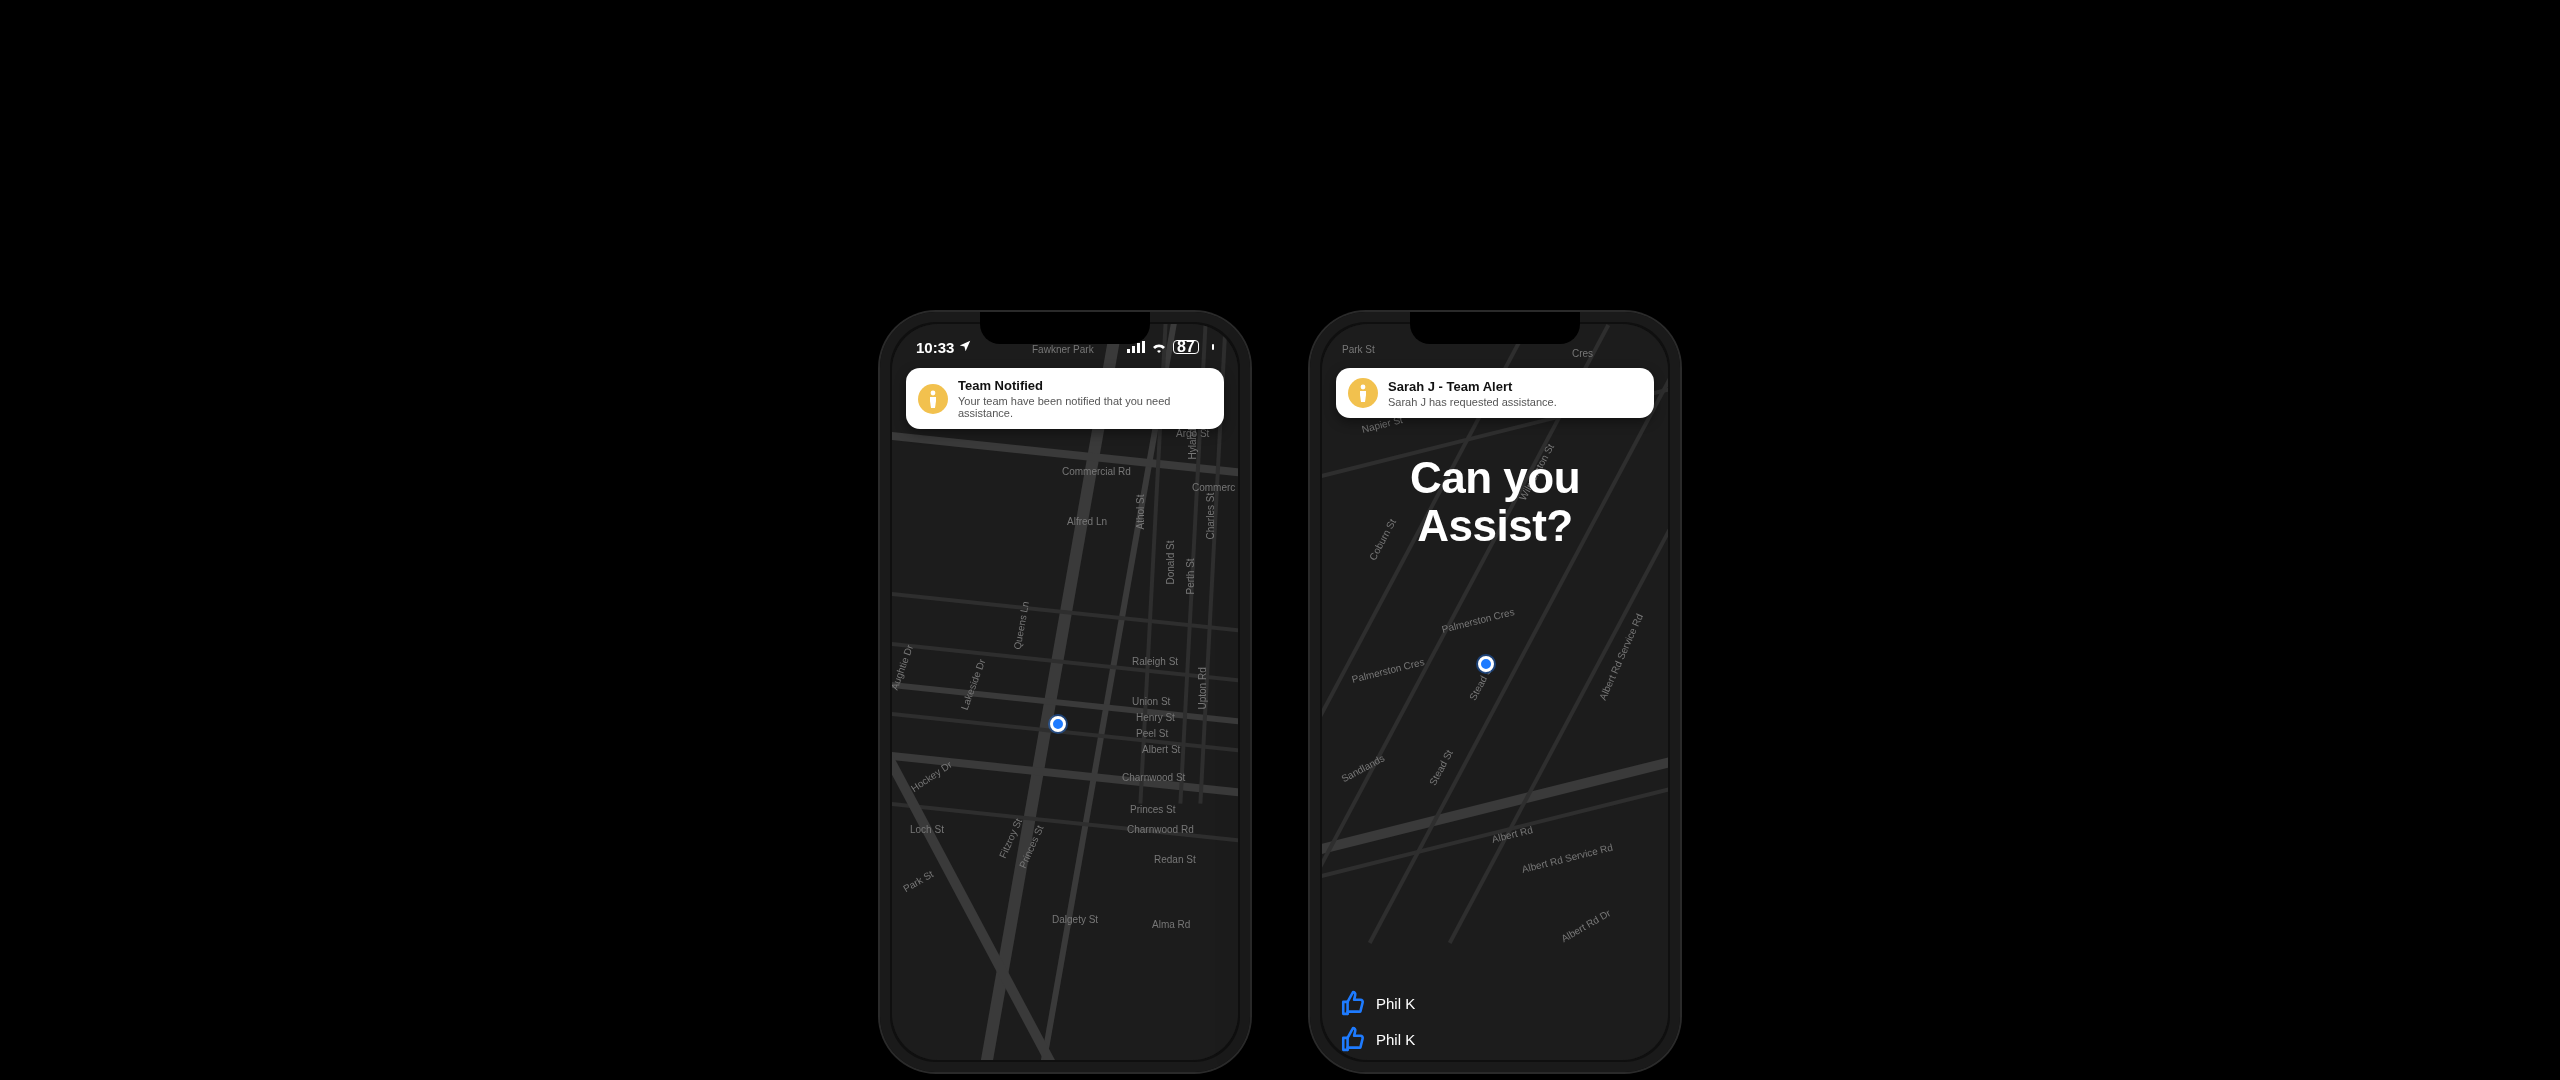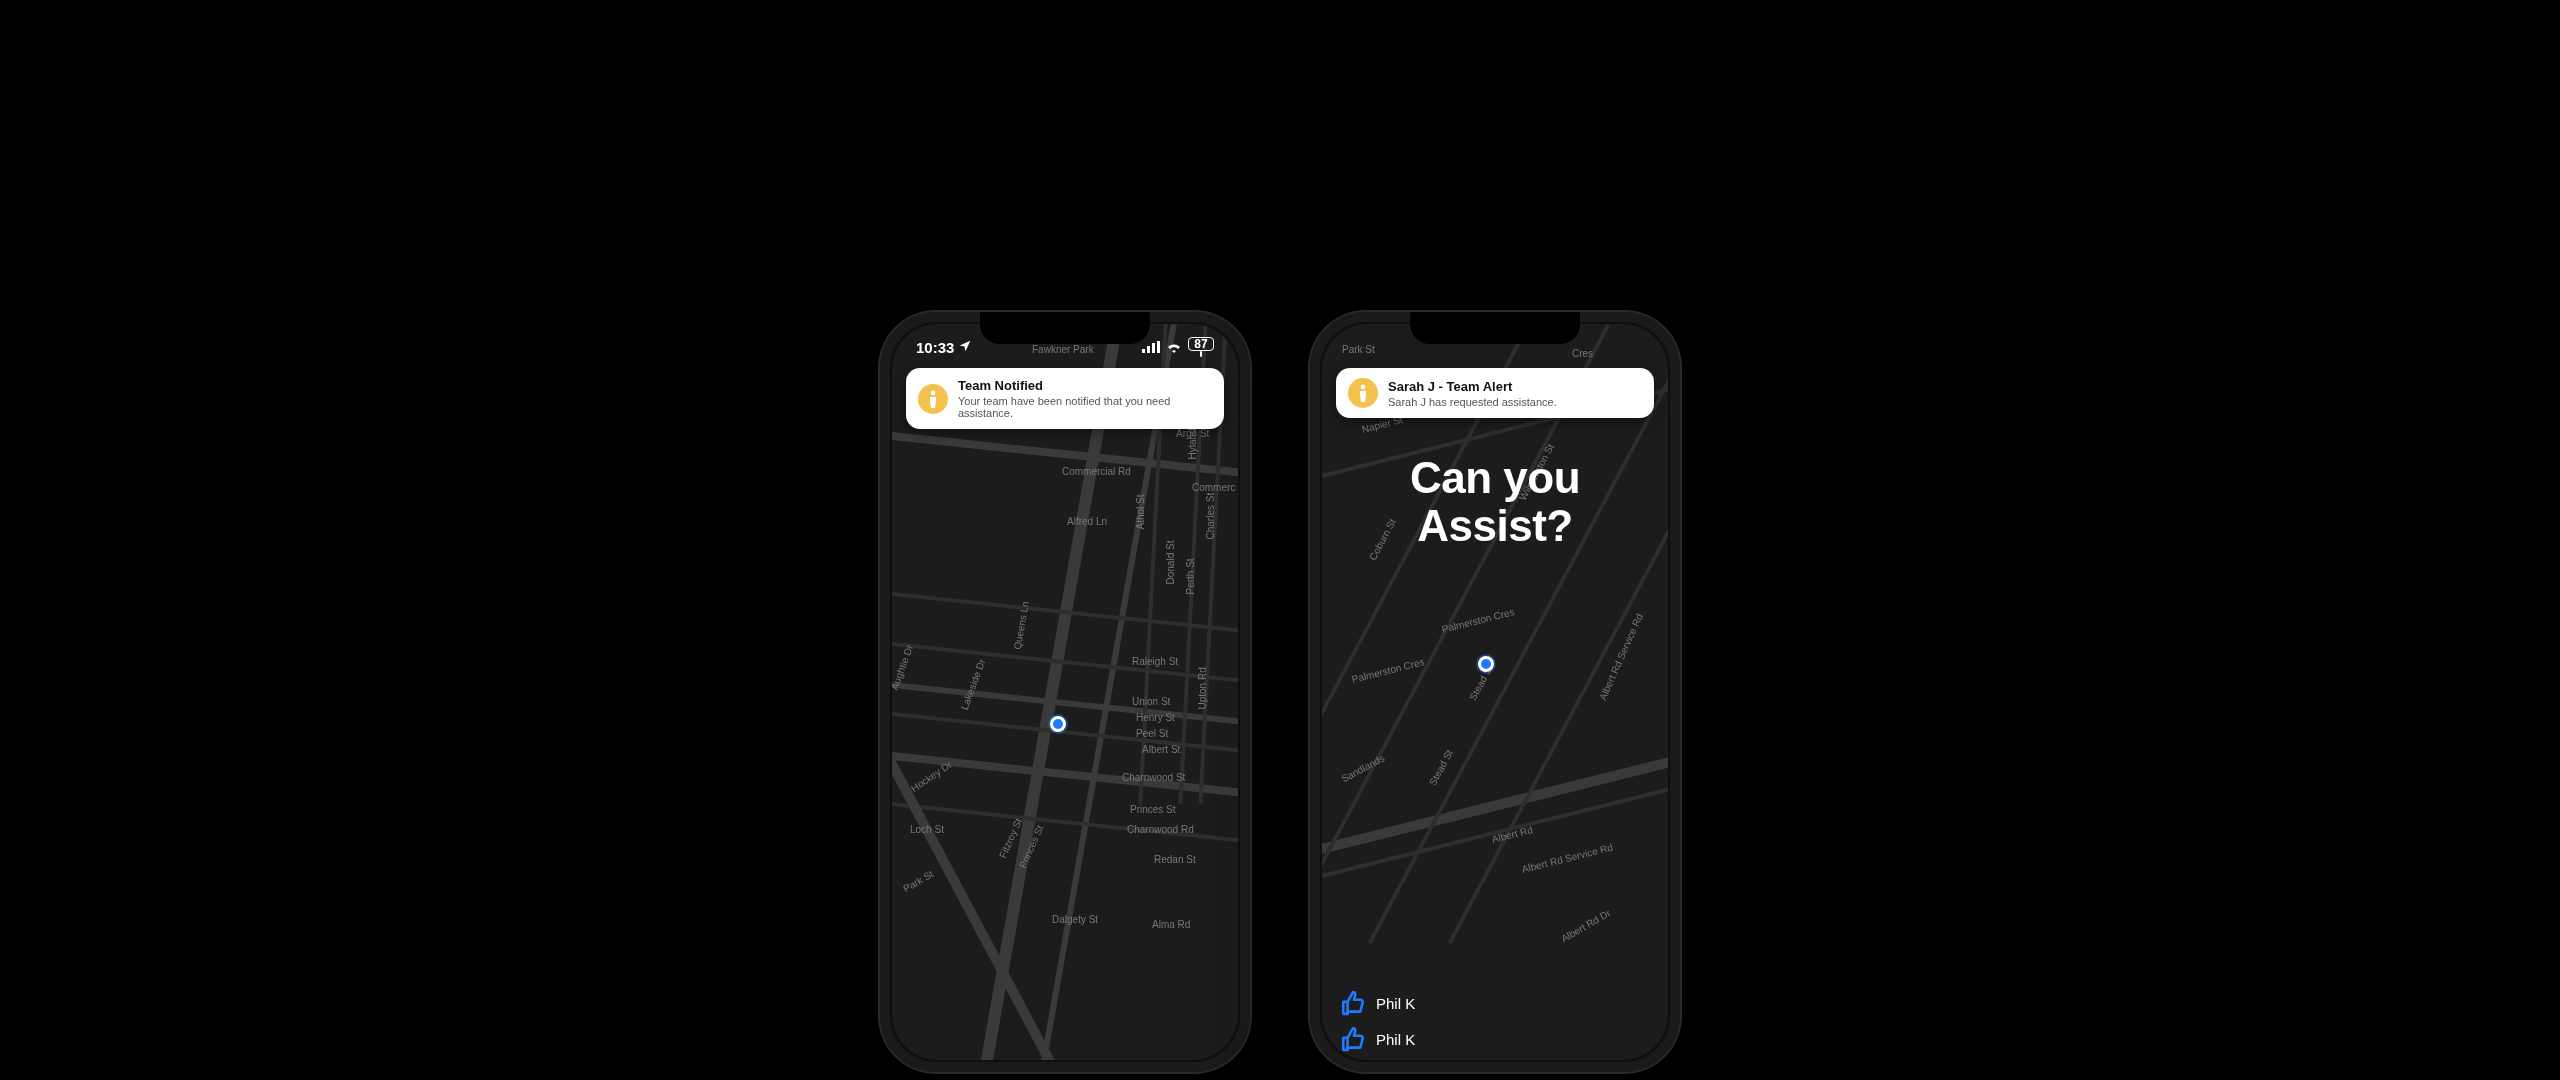--- a/index.html
+++ b/index.html
@@ -85,22 +85,22 @@
     padding: 0 24px;
     z-index: 40;
     color: #fff;
     font-size: 15px;
     font-weight: 600;
   }
   .sb-left { display:flex; align-items:flex-start; gap:4px;}
   .sb-right { display:flex; align-items:center; gap:6px;}
   .loc-arrow svg, .sb-right svg { display:block; }
   .battery {
-    display:flex; align-items:center; gap:0;
-    font-size:12px; font-weight:700;flex-direction:column;
+    display:flex; align-items:center; gap:13px;
+    font-size:16px; font-weight:700;
   }
   .battery-body{
     width:26px;height:14px;border:1.5px solid #fff;border-radius:4px;
     display:flex;align-items:center;justify-content:center;
   }
   .battery-cap{width:2px;height:6px;background:#fff;border-radius:1px;}
 
   
   .notif {
     position: absolute;

